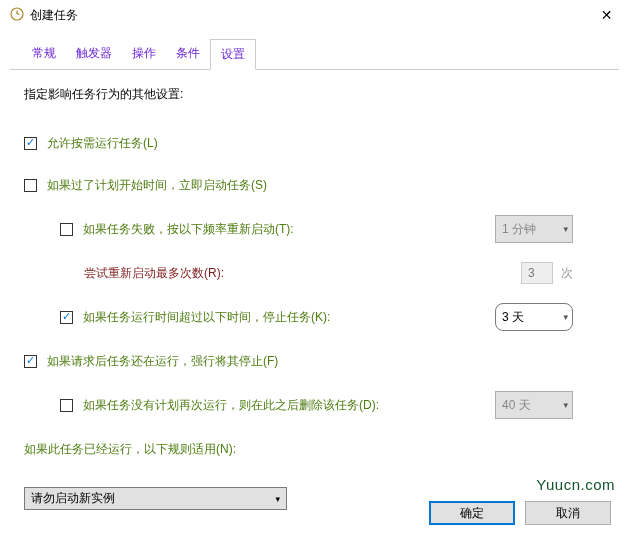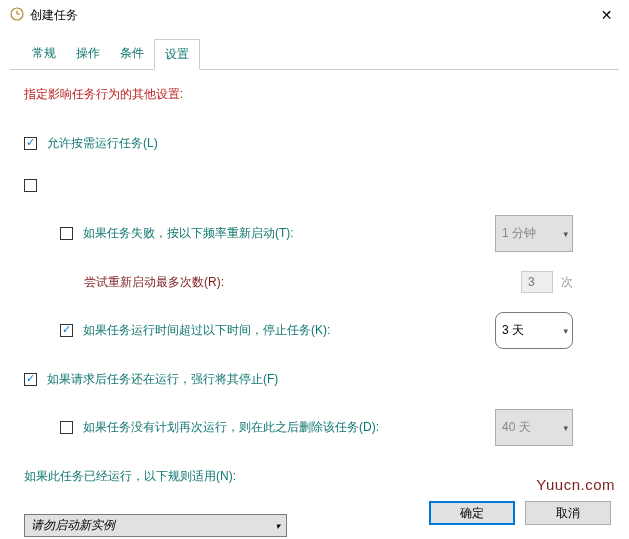--- a/index.html
+++ b/index.html
@@ -2,42 +2,42 @@
 <html><head>
   <meta charset="utf-8">
   <style>
     * { box-sizing: border-box; margin: 0; padding: 0; }
     body { font-family: "Microsoft YaHei", "Segoe UI", sans-serif; font-size: 12px; background: #fff; color: #000; width: 629px; height: 539px; overflow: hidden; position: relative; }
     .titlebar { display: flex; align-items: center; justify-content: space-between; height: 30px; padding: 0 0 0 10px; }
     .titlebar-left { display: flex; align-items: center; gap: 6px; }
     .titlebar-title { font-size: 12px; }
     .close-btn { width: 45px; height: 30px; display: flex; align-items: center; justify-content: center; font-size: 14px; cursor: default; }
     .tabs { display: flex; padding: 8px 12px 0 12px; border-bottom: 1px solid #ccc; margin: 0 10px; }
-    .tab { padding: 6px 10px 6px 10px; cursor: default; position: relative; top: 1px; color: #0f766e; }
+    .tab { padding: 6px 10px 6px 10px; cursor: default; position: relative; top: 1px; color: #6d28d9; }
     .tab.active { border: 1px solid #ccc; border-bottom: 1px solid #fff; background: #fff; }
     .content { padding: 16px 24px 10px 24px; }
-    .desc { margin-bottom: 28px; color: #b91c1c; }
+    .desc { margin-bottom: 28px; color: #000000; }
     .row { display: flex; align-items: center; margin-bottom: 18px; min-height: 24px; }
     .row-indent { padding-left: 24px; }
     .checkbox { width: 13px; height: 13px; border: 1px solid #333; margin-right: 10px; display: inline-flex; align-items: center; justify-content: center; flex-shrink: 0; }
     .checkbox.checked::after { content: "✓"; font-size: 11px; color: #0078d7; line-height: 1; position: relative; top: -1px; }
-    .label { color: #0f766e; }
+    .label { color: #4d7c0f; }
     .label.disabled { color: #7f1d1d; }
-    .combo { width: 78px; height: 37px; border: 1px solid #adadad; background: #e1e1e1; display: inline-flex; align-items: center; padding: 0 4px 0 6px; justify-content: space-between; font-size: 12px; margin-left: auto; margin-right: 32px; }
+    .combo { width: 78px; height: 28px; border: 1px solid #adadad; background: #e1e1e1; display: inline-flex; align-items: center; padding: 0 4px 0 6px; justify-content: space-between; font-size: 12px; margin-left: auto; margin-right: 32px; }
     .combo.enabled { background: #fff; border-color: #7a7a7a; border-radius: 8px; }
     .combo .arrow { font-size: 9px; color: #555; }
     .combo.disabled { color: #888; }
     .numbox { width: 32px; height: 22px; border: 1px solid #ccc; background: #eee; display: inline-flex; align-items: center; padding: 0 6px; color: #777; margin-left: auto; margin-right: 8px; }
     .suffix { color: #999; margin-right: 32px; }
-    .wide-combo { width: 263px; height: 23px; border: 1px solid #7a7a7a; background: #e1e1e1; display: inline-flex; align-items: center; justify-content: space-between; padding: 0 6px; margin-top: 8px; font-style: italic; }
+    .wide-combo { width: 263px; height: 23px; border: 1px solid #7a7a7a; background: #e1e1e1; display: inline-flex; align-items: center; justify-content: space-between; padding: 0 6px; margin-top: 8px; }
     .wide-combo .arrow { font-size: 9px; }
     .footer { position: absolute; bottom: 14px; right: 18px; display: flex; gap: 10px; align-items: center; }
     .btn { width: 86px; height: 24px; border: 1px solid #adadad; background: #e1e1e1; display: flex; align-items: center; justify-content: center; cursor: default; }
     .btn.primary { border: 2px solid #0078d7; }
-    .watermark { position: absolute; right: 14px; bottom: 46px; color: #7f1d1d; font-size: 15px; font-family: Arial, sans-serif; letter-spacing: 0.5px; }
+    .watermark { position: absolute; right: 14px; bottom: 46px; color: #14532d; font-size: 15px; font-family: Arial, sans-serif; letter-spacing: 0.5px; }
     .row-left { display: flex; align-items: center; flex: 1; margin-left: 36px; }
   </style>
 </head>
 <body>
 
 <div class="titlebar">
   <div class="titlebar-left">
     <span>
       <svg width="14" height="14" viewBox="0 0 14 14">
           <circle cx="7" cy="7" r="6" fill="none" stroke="#b08830" stroke-width="1.2"></circle>
@@ -47,35 +47,37 @@
     </span>
     <span class="titlebar-title">创建任务</span>
   </div>
   <div class="close-btn">
     <span>✕</span>
   </div>
 </div>
 
 <div class="tabs">
   <div class="tab">常规</div>
+  <div class="tab">触发器</div>
   <div class="tab">操作</div>
   <div class="tab">条件</div>
   <div class="tab active">设置</div>
 </div>
 
 <div class="content">
   <div class="desc">指定影响任务行为的其他设置:</div>
 
   <div class="row">
     <span class="checkbox checked"></span>
     <span class="label">允许按需运行任务(L)</span>
   </div>
 
   <div class="row">
     <span class="checkbox"></span>
+    <span class="label">如果过了计划开始时间，立即启动任务(S)</span>
   </div>
 
   <div class="row">
     <div class="row-left">
       <span class="checkbox"></span>
       <span class="label">如果任务失败，按以下频率重新启动(T):</span>
     </div>
     <div class="combo disabled">
       <span>1 分钟</span>
       <span class="arrow">▾</span>

